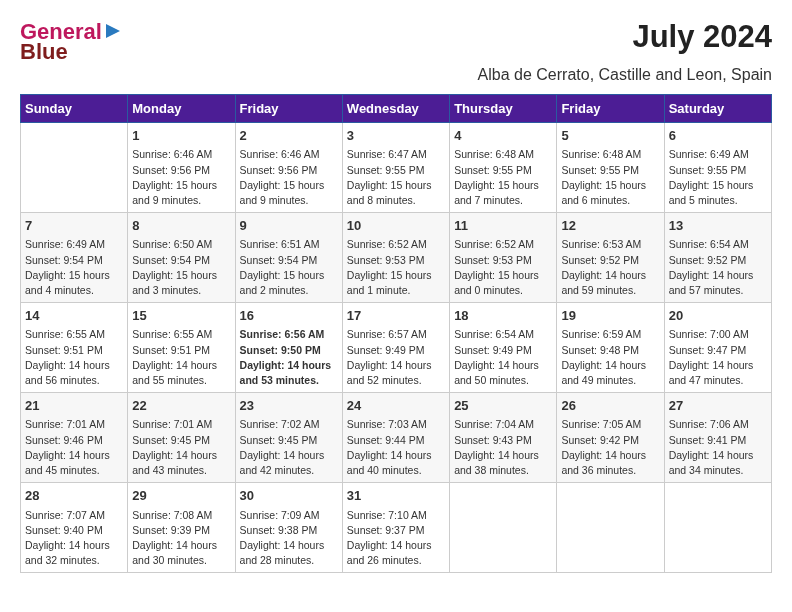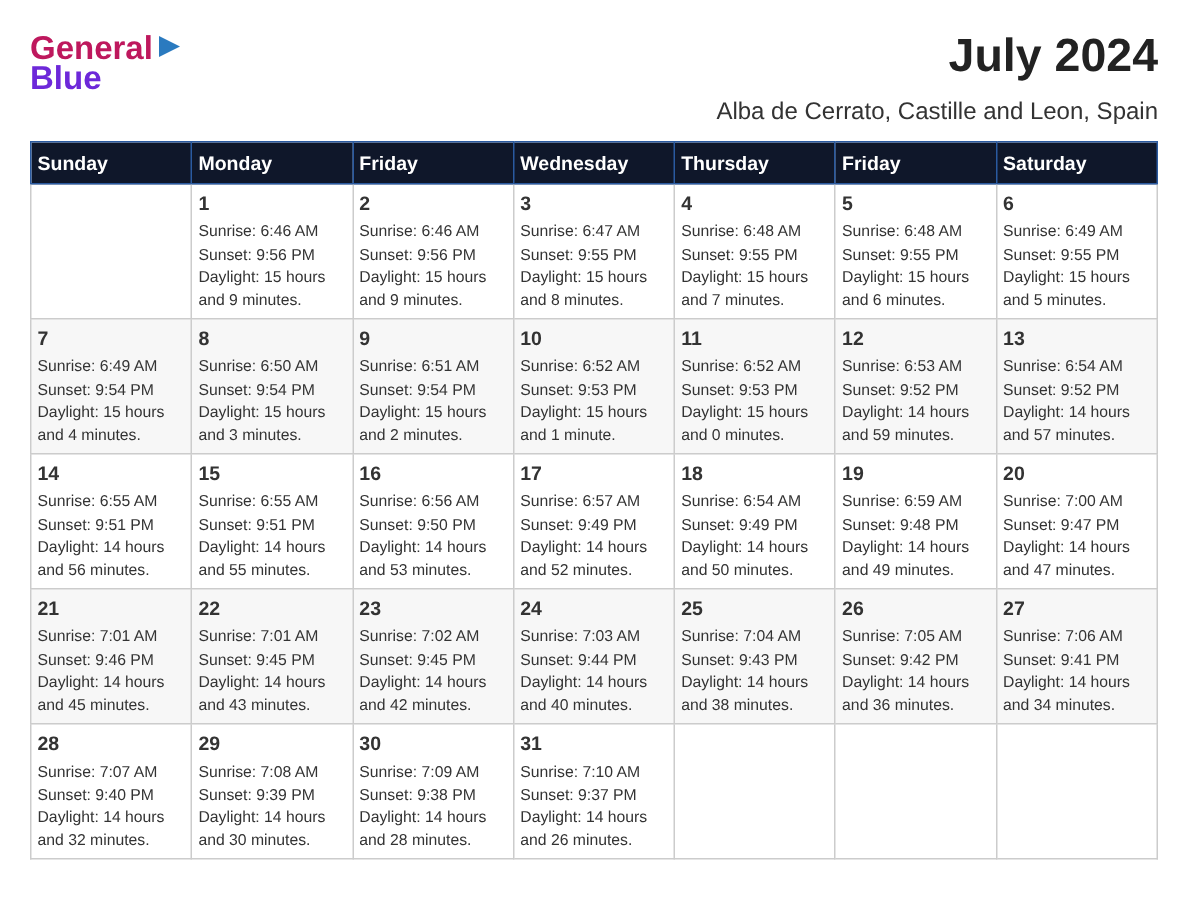--- a/index.html
+++ b/index.html
@@ -40,21 +40,21 @@
       font-size: 16px;
       color: #333;
       margin-top: 12px;
     }
     table {
       width: 100%;
       border-collapse: collapse;
       font-size: 11px;
     }
     thead tr th {
-      background-color: #0f172a;
+      background-color: #4c1d95;
       color: #fff;
       padding: 6px 4px;
       text-align: left;
       font-size: 13px;
       font-weight: bold;
       border: 1px solid #2a5aa0;
     }
     tbody tr td {
       border: 1px solid #ccc;
       vertical-align: top;
@@ -87,21 +87,21 @@
 <div class="header">
   <div class="logo">
     <div style="display:flex;align-items:center;">
       <span class="logo-text">
         <span style="color:#be185d;">General</span>
       </span>
       <svg width="18" height="18" viewBox="0 0 18 18" style="margin-left:2px;margin-top:-2px;">
         <polygon points="2,2 16,9 2,16" fill="#2a7abf"></polygon>
       </svg>
     </div>
-    <span class="logo-text" style="color:#6d28d9;font-size:22px;font-weight:bold;margin-top:-4px;">Blue</span>
+    <span class="logo-text" style="color:#7f1d1d;font-size:22px;font-weight:bold;margin-top:-4px;">Blue</span>
   </div>
   <div class="title-area">
     <div class="month-year">July 2024</div>
     <div class="location">Alba de Cerrato, Castille and Leon, Spain</div>
   </div>
 </div>
 
 <table>
   <thead>
     <tr>
@@ -221,21 +221,21 @@
         </td>
         <td>
           <span class="day-num">15</span>
           <div class="cell-content" style="white-space: pre-line;">Sunrise: 6:55 AM
 Sunset: 9:51 PM
 Daylight: 14 hours
 and 55 minutes.</div>
         </td>
         <td>
           <span class="day-num">16</span>
-          <div class="cell-content" style="white-space: pre-line;">Sunrise: 6:56 AM
+          <div class="cell-content" style="white-space: pre-line; font-weight: bold;">Sunrise: 6:56 AM
 Sunset: 9:50 PM
 Daylight: 14 hours
 and 53 minutes.</div>
         </td>
         <td>
           <span class="day-num">17</span>
           <div class="cell-content" style="white-space: pre-line;">Sunrise: 6:57 AM
 Sunset: 9:49 PM
 Daylight: 14 hours
 and 52 minutes.</div>

